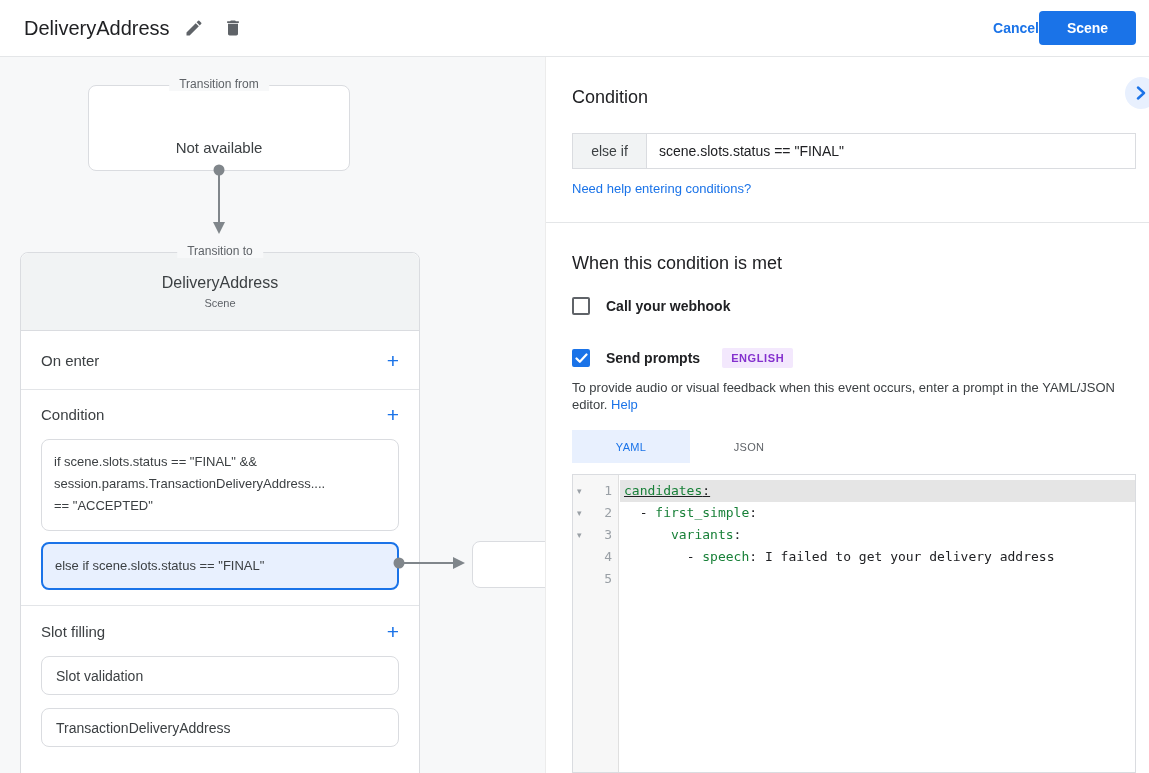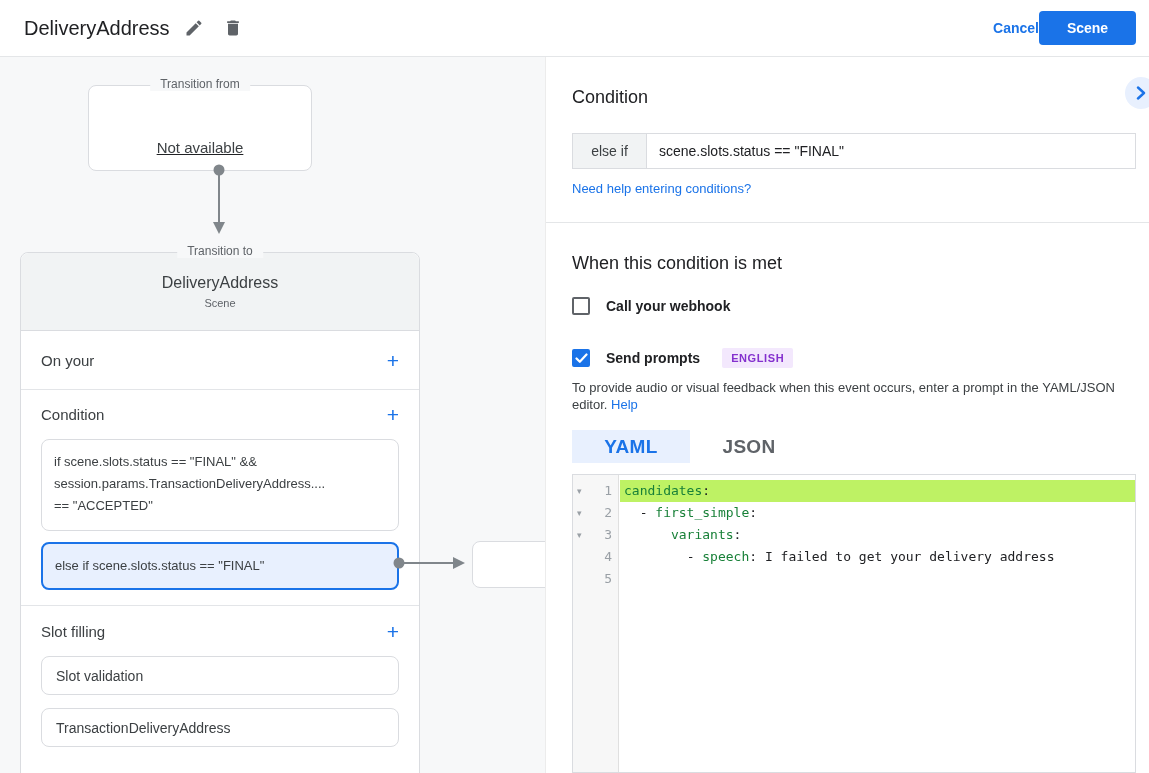--- a/index.html
+++ b/index.html
@@ -32,23 +32,23 @@
   
   #flow-panel {
     position:absolute; left:0; top:57px; width:546px; height:716px;
     background:#f7f8f9; overflow:hidden; border-right:1px solid #ececec;
   }
   .legend {
     position:absolute; top:-9px; left:50%; transform:translateX(-50%);
     background:#f7f8f9; padding:0 10px; font-size:12px; color:#5f6368; white-space:nowrap;
   }
   .tf-box {
-    position:absolute; left:88px; top:28px; width:224px; height:86px;
+    position:absolute; left:88px; top:28px; width:262px; height:86px;
     background:#fff; border:1px solid #dadce0; border-radius:8px;
-    display:flex; align-items:center; justify-content:center;text-decoration:underline;
+    display:flex; align-items:center; justify-content:center;
   }
   .tf-value { font-size:15px; color:#3c4043;margin-top:38px; }
   .flow-svg { position:absolute; pointer-events:none; }
   
   .scene-card {
     position:absolute; left:20px; top:195px; width:400px; height:531px;
     background:#fff; border:1px solid #dadce0; border-radius:8px 8px 0 0;
   }
   .scene-head {
     height:78px; background:#f1f3f4; border-bottom:1px solid #dadce0;
@@ -110,40 +110,40 @@
   .check-label { font-size:14px; font-weight:bold; color:#202124; }
   .lang-badge {
     background:#f3e8fd; color:#8430ce; font-size:11px; font-weight:bold;
     letter-spacing:.6px; padding:4px 9px; border-radius:2px; margin-left:6px;
   }
   .hint { position:absolute; left:26px; top:322px; width:560px; font-size:13px; color:#3c4043; line-height:17px; }
   .hint a { color:#1a73e8; text-decoration:none; }
   .tabs { position:absolute; left:26px; top:373px; display:flex; }
   .tab {
     width:118px; height:33px; display:flex; align-items:center; justify-content:center;
-    font-size:19px; font-weight:bold; letter-spacing:.3px; color:#5f6368; cursor:pointer;
+    font-size:11px; font-weight:normal; letter-spacing:.3px; color:#5f6368; cursor:pointer;
     background:none; border:none; font-family:inherit;
   }
   .tab.active { background:#e8f0fe; color:#1a73e8; }
   
   .editor {
     position:absolute; left:26px; top:417px; width:564px; height:299px;
     border:1px solid #dadce0; background:#fff; overflow:hidden;
   }
   .gutter-bg {
     position:absolute; left:0; top:0; bottom:0; width:46px;
     background:#f7f7f7; border-right:1px solid #e0e0e0;
   }
   .lines { position:absolute; left:0; top:5px; right:0; }
   .code-line { display:flex; height:22px; font-family:"DejaVu Sans Mono", monospace; font-size:13px; line-height:22px; }
   .gcell { width:47px; flex:none; position:relative; display:flex; align-items:center; }
   .fold { position:absolute; left:4px; font-size:9px; color:#9aa0a6; font-family:"Liberation Sans",sans-serif; }
   .lnum { margin-left:auto; padding-right:8px; color:#9aa0a6; }
   .ccell { flex:1; white-space:pre; color:#202124; padding-left:4px; }
-  .code-line.hl .ccell { background:#bef264; }
+  .code-line.hl .ccell { background:#e5e5e5;text-decoration:underline; }
   .yaml-key { color:#188038; }
 </style>
 </head>
 <body>
 
 <div id="app">
 
   <div id="topbar">
     <span class="page-title">DeliveryAddress</span>
     <button class="icon-btn">
@@ -180,21 +180,21 @@
 
     <div class="scene-card">
       <span class="legend">Transition to</span>
 
       <div class="scene-head">
         <span class="scene-name">DeliveryAddress</span>
         <span class="scene-type">Scene</span>
       </div>
 
       <div class="card-row">
-        <span class="row-label">On your</span>
+        <span class="row-label">On enter</span>
         <span class="plus-icon">+</span>
       </div>
       <hr class="row-divider">
 
       <div class="card-row" style="height:49px;">
         <span class="row-label">Condition</span>
         <span class="plus-icon">+</span>
       </div>
 
       <div class="cond-box" style="height:92px;">

